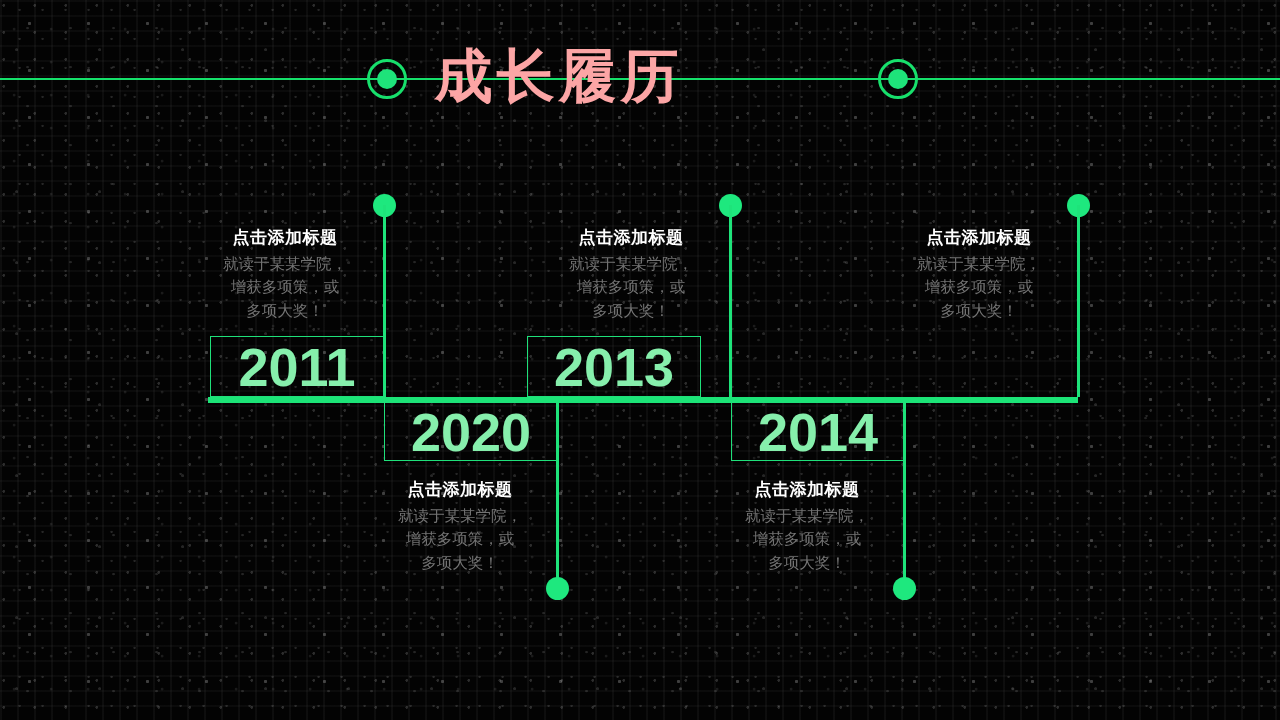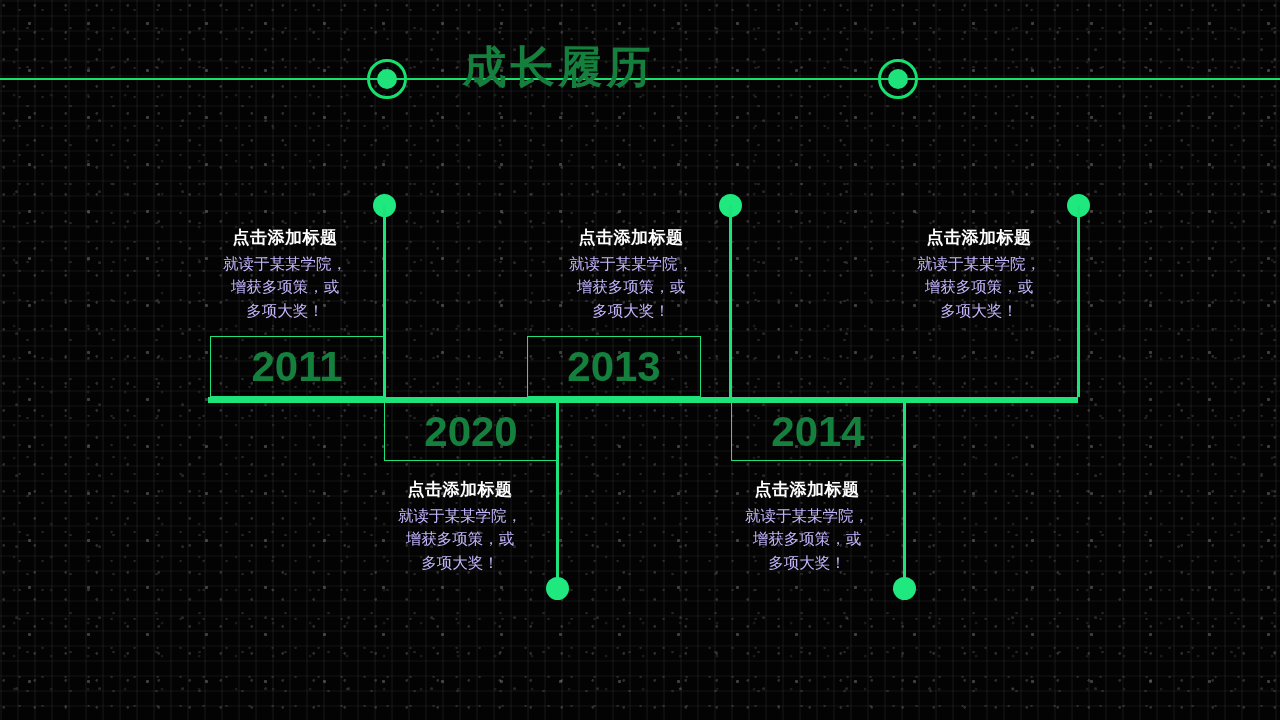--- a/index.html
+++ b/index.html
@@ -72,44 +72,44 @@
   }
   #circle-left  { left: 367px; }
   #circle-right { left: 878px; }
 
   .slide-title {
     position: absolute;
     left: 0;
     top: 38px;
     width: 1117px;
     text-align: center;
-    font-size: 44px;
+    font-size: 58px;
     font-weight: bold;
-    color: #15803d;
+    color: #fca5a5;
     letter-spacing: 4px;
     font-family: "DejaVu Sans", "Liberation Sans", sans-serif;
   }
 
   
   #axis {
     position: absolute;
     left: 208px;
     top: 397px;
     width: 870px;
     height: 6px;
     background: #1ce477;
   }
 
   
   .year-box {
     position: absolute;
     border: 1.5px solid #1fe07a;
     box-sizing: border-box;
-    color: #15803d;
-    font-size: 42px;
+    color: #86efac;
+    font-size: 54px;
     font-weight: bold;
     text-align: center;
     line-height: 1;
     display: flex;
     align-items: center;
     justify-content: center;
     font-family: "Liberation Sans", "DejaVu Sans", sans-serif;
   }
   .year-box.top    { height: 61px; }
   .year-box.bottom { height: 59px; }
@@ -139,21 +139,21 @@
     font-size: 17px;
     font-weight: bold;
     letter-spacing: 0.5px;
     margin-bottom: 4px;
     white-space: nowrap;
     margin-top: 8px;
   }
   .text-block .tb-body {
     font-size: 15.5px;
     line-height: 1.5;
-    color: #c4b5fd;
+    color: #737373;
   }
   .text-block .tb-body div { white-space: nowrap; }
 </style>
 </head>
 <body>
 
 <div id="slide">
 
   <div id="bg-texture"></div>
   <div id="bg-texture2"></div>

